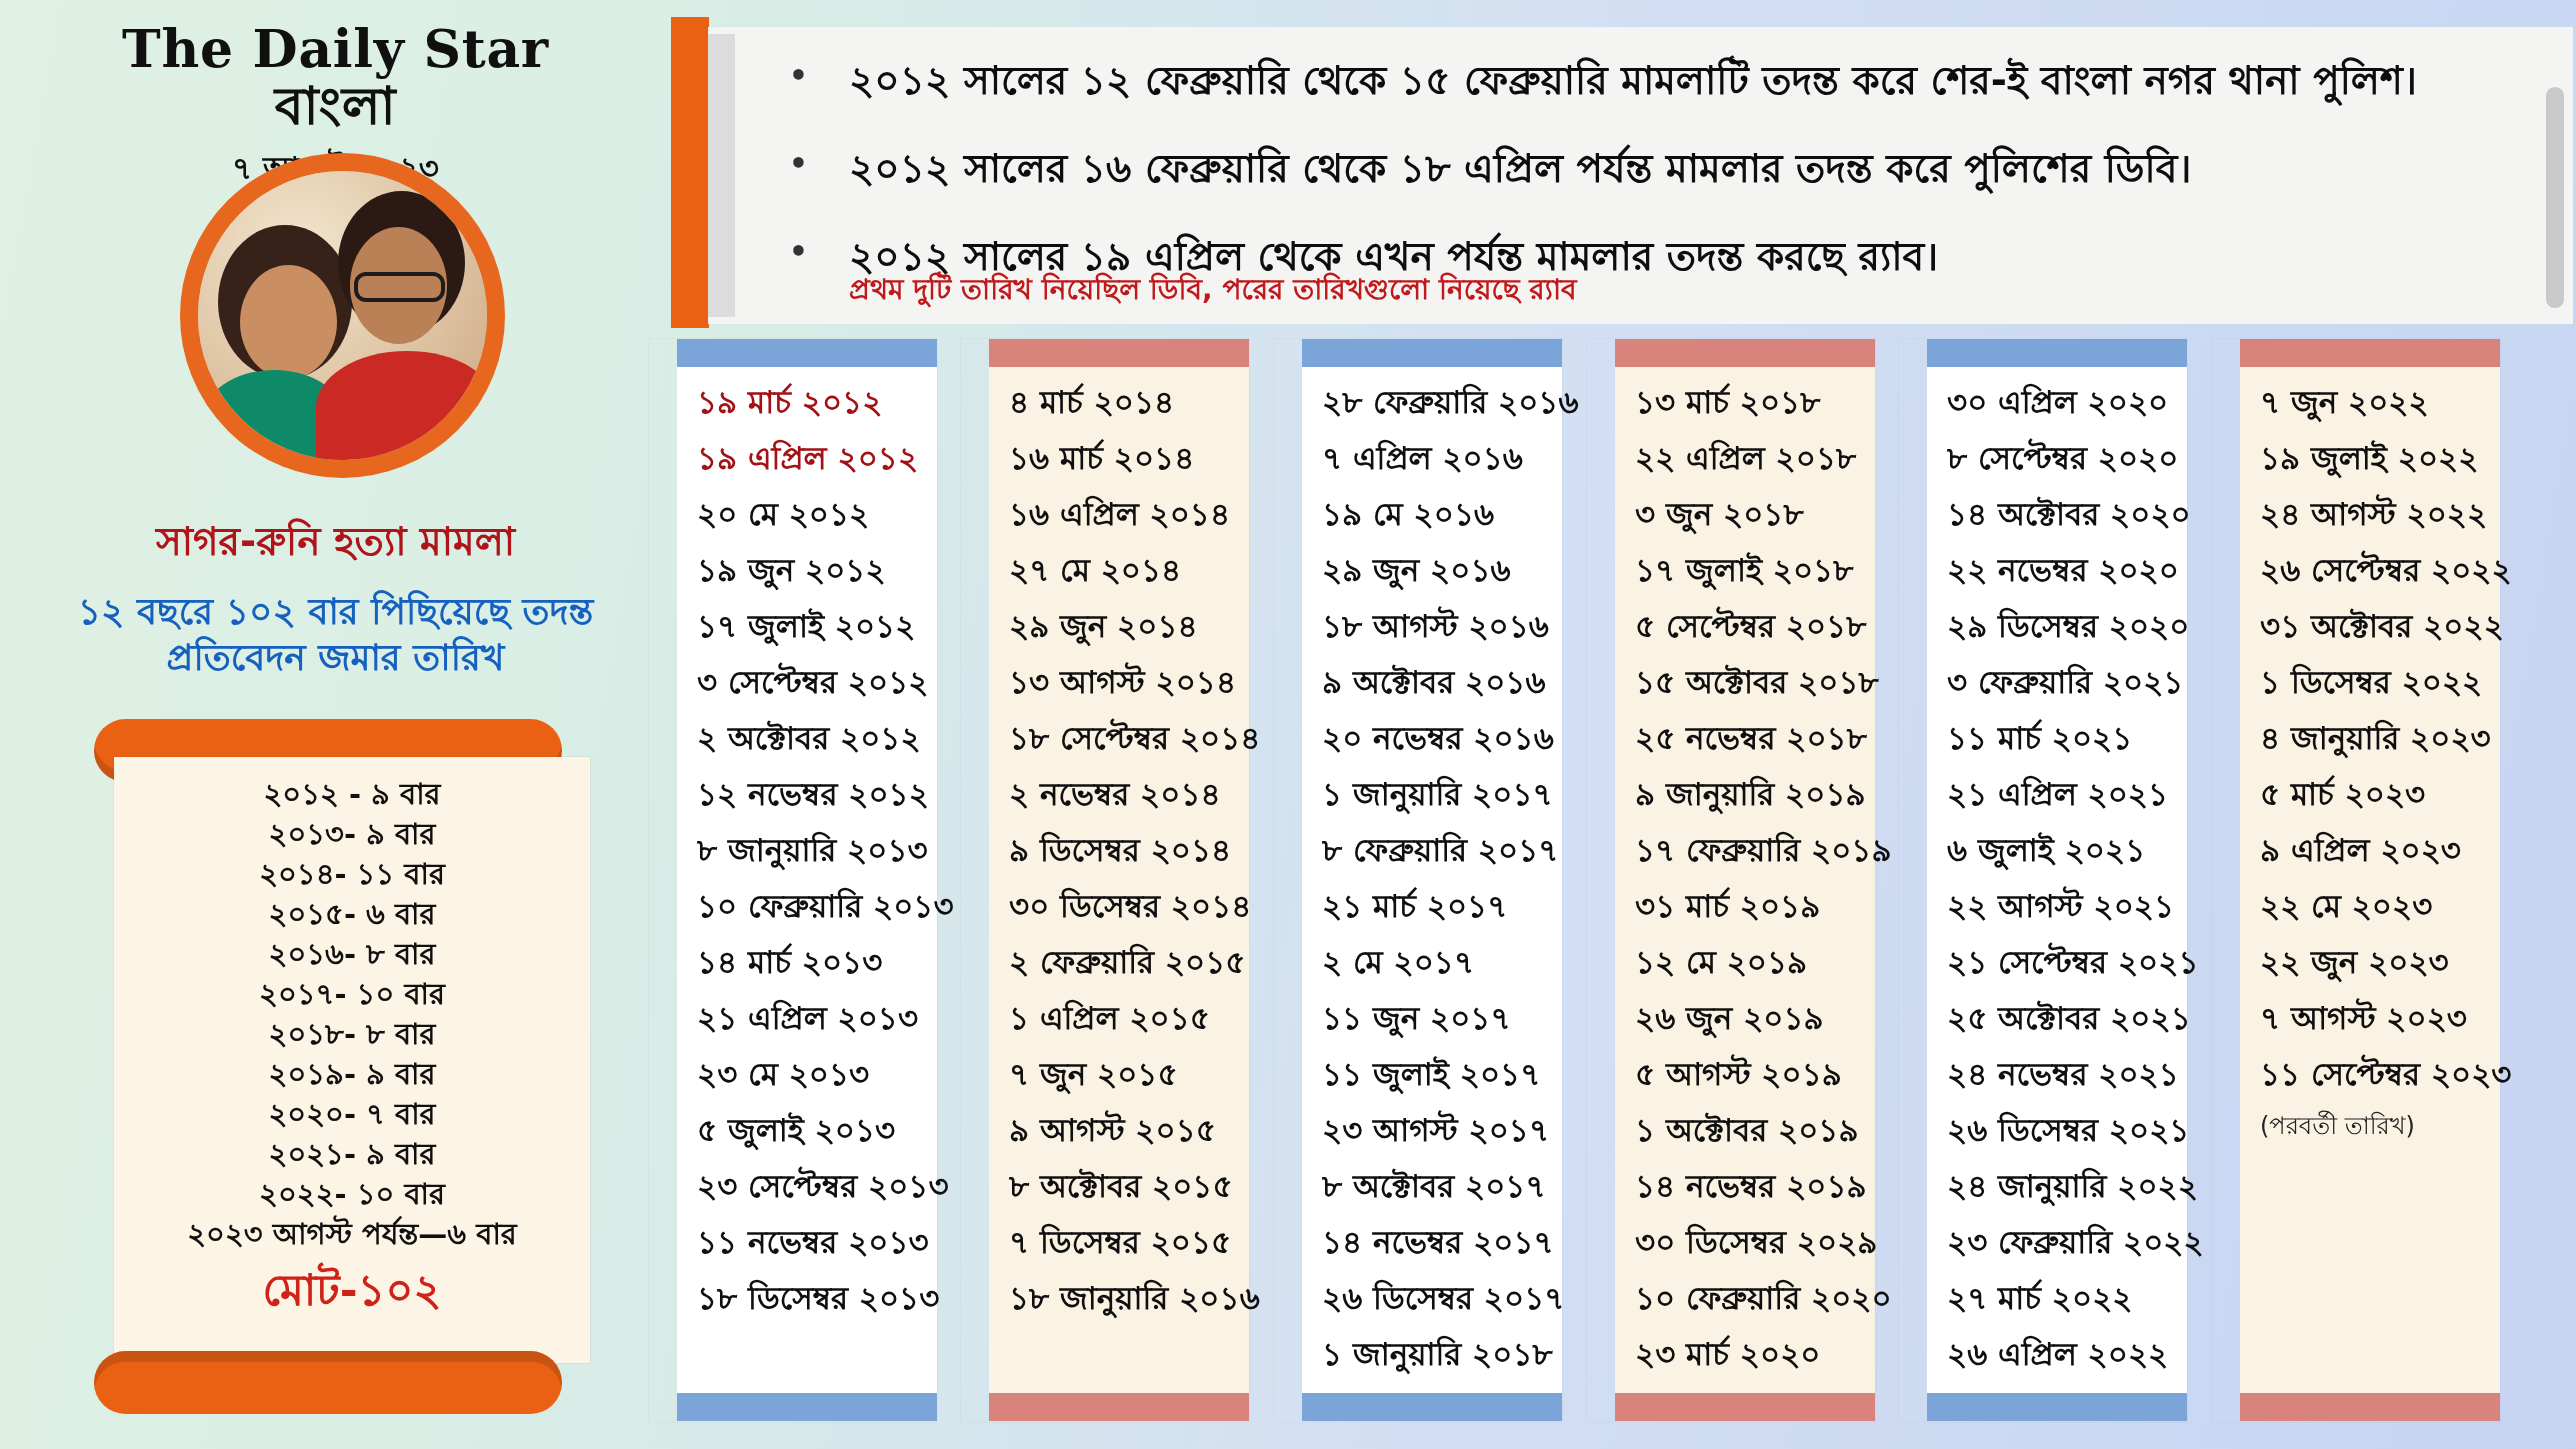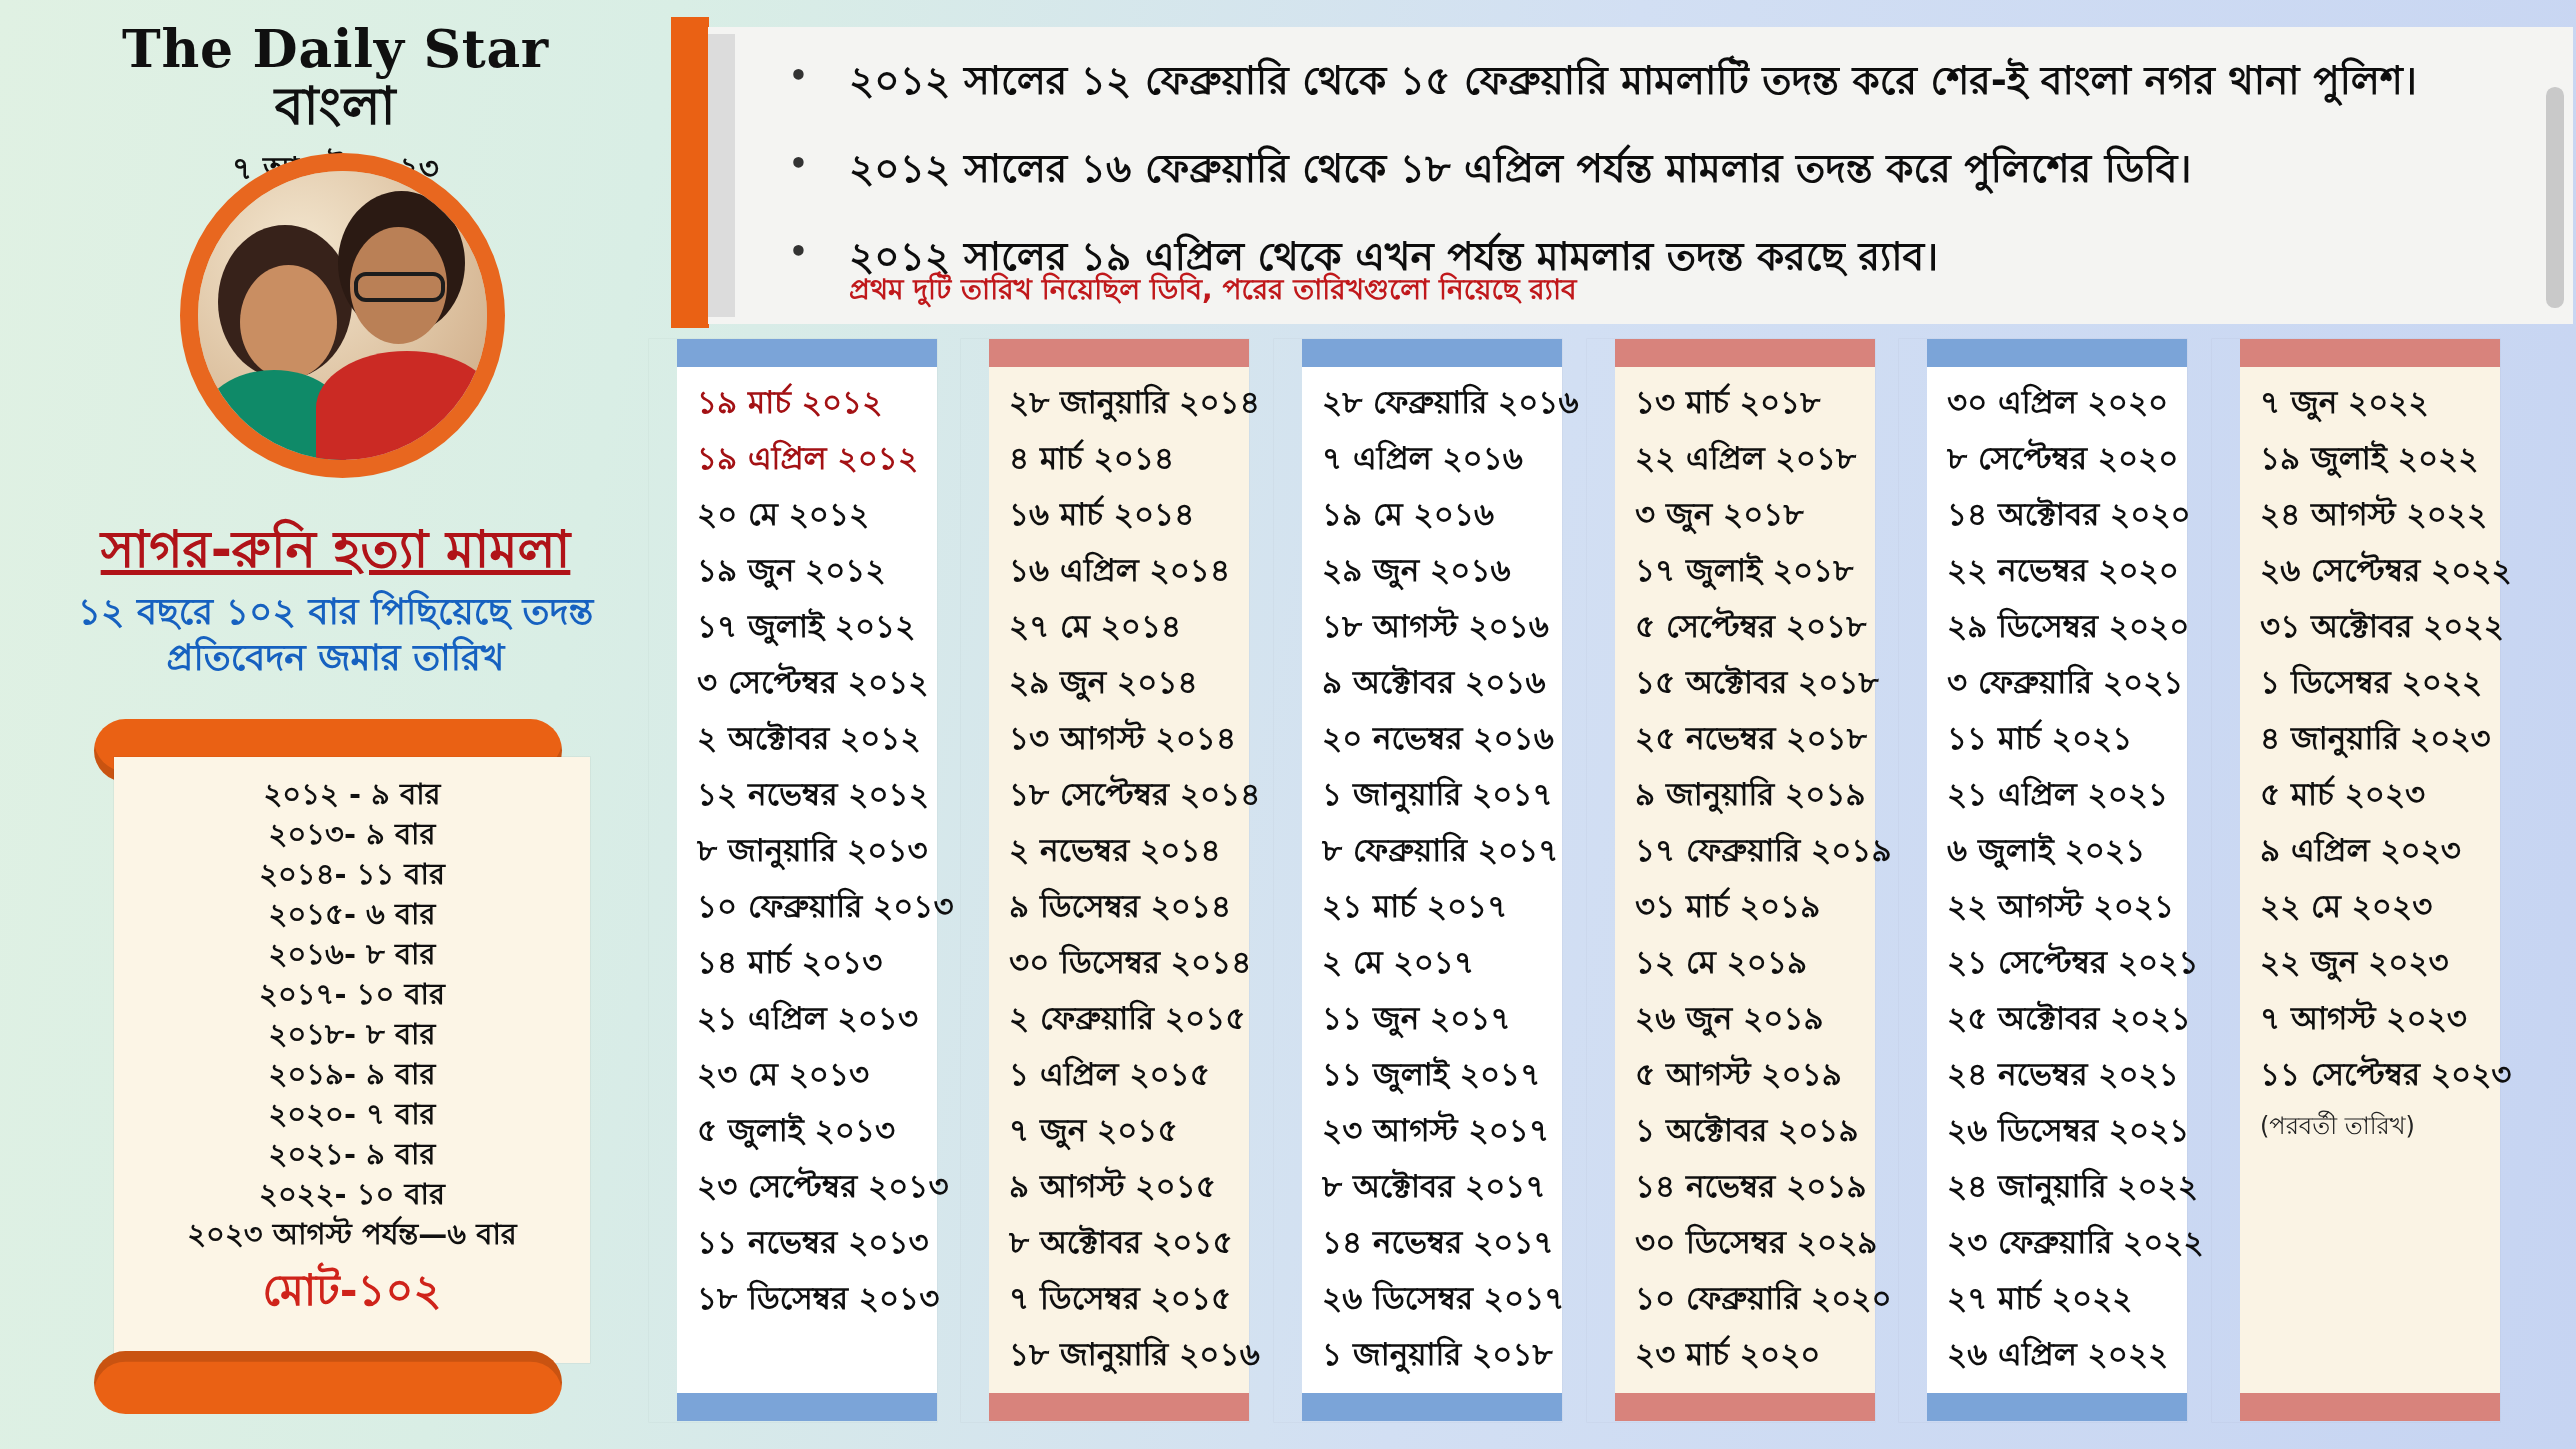--- a/index.html
+++ b/index.html
@@ -30,21 +30,21 @@
   .ph-bg{inset:0;background:radial-gradient(circle at 35% 28%,#f3e6cf 0%,#ddc2a1 55%,#c9a27d 100%);}
   .ph-head-l{left:20px;top:54px;width:134px;height:154px;background:#37221a;border-radius:50%;}
   .ph-face-l{left:42px;top:94px;width:97px;height:114px;background:#c98e62;border-radius:50%;}
   .ph-head-r{left:140px;top:20px;width:127px;height:144px;background:#2b1a13;border-radius:50%;}
   .ph-face-r{left:152px;top:56px;width:97px;height:117px;background:#ba8056;border-radius:50%;}
   .ph-glasses{left:156px;top:101px;width:91px;height:29.5px;border:4.7px solid #1c1c1c;border-radius:12px;background:transparent;}
   .ph-scarf{left:4px;top:199px;width:144px;height:101px;background:#0f8a68;border-radius:55% 55% 0 0;}
   .ph-shirt{left:118px;top:180px;width:182px;height:114px;background:#cb2a24;border-radius:50% 50% 0 0;}
 
   
-  .case-title{left:27px;top:511px;width:617px;text-align:center;font-size:51px;font-weight:700;color:var(--red-title);text-decoration:underline;}
+  .case-title{left:27px;top:511px;width:617px;text-align:center;font-size:39px;font-weight:700;color:var(--red-title);}
   .case-sub{left:27px;top:589px;width:617px;text-align:center;font-size:36px;font-weight:700;color:var(--blue-sub);line-height:1.28;}
 
   
   .scroll-top,.scroll-bottom{left:94px;width:468px;height:63px;background:var(--accent);border-radius:32px;}
   .scroll-top{top:719px;box-shadow:inset 0 -10.7px 0 rgba(0,0,0,.14);}
   .scroll-bottom{top:1351px;box-shadow:inset 0 10.7px 0 rgba(0,0,0,.14);}
   .scroll-body{left:114px;top:757px;width:476px;height:606px;background:var(--scroll-cream);
     box-shadow:0 0 0 0.7px rgba(0,0,0,.05);padding-top:17.4px;text-align:center;}
   .yc-row{font-size:29px;font-weight:700;line-height:40px;color:#101010;}
   .yc-total{margin-top:4px;font-size:43px;font-weight:700;color:var(--red-total);}
@@ -162,21 +162,20 @@
       <div class="date-row" data-name="date-item">১১ নভেম্বর ২০১৩</div>
       <div class="date-row" data-name="date-item">১৮ ডিসেম্বর ২০১৩</div>
     </div>
   <div class="col-bar bar-blue" data-name="column-bottom-bar"></div>
 </section>
 
 <section class="abs col col-cream" style="left:961px" data-name="date-column-2">
   <div class="col-bar bar-salmon" data-name="column-top-bar"></div>
   <div class="col-body" data-name="column-body">
 
-  <div class="date-row" data-name="date-item">২৮ জানুয়ারি ২০১৪</div>
       <div class="date-row" data-name="date-item">৪ মার্চ ২০১৪</div>
       <div class="date-row" data-name="date-item">১৬ মার্চ ২০১৪</div>
       <div class="date-row" data-name="date-item">১৬ এপ্রিল ২০১৪</div>
       <div class="date-row" data-name="date-item">২৭ মে ২০১৪</div>
       <div class="date-row" data-name="date-item">২৯ জুন ২০১৪</div>
       <div class="date-row" data-name="date-item">১৩ আগস্ট ২০১৪</div>
       <div class="date-row" data-name="date-item">১৮ সেপ্টেম্বর ২০১৪</div>
       <div class="date-row" data-name="date-item">২ নভেম্বর ২০১৪</div>
       <div class="date-row" data-name="date-item">৯ ডিসেম্বর ২০১৪</div>
       <div class="date-row" data-name="date-item">৩০ ডিসেম্বর ২০১৪</div>

